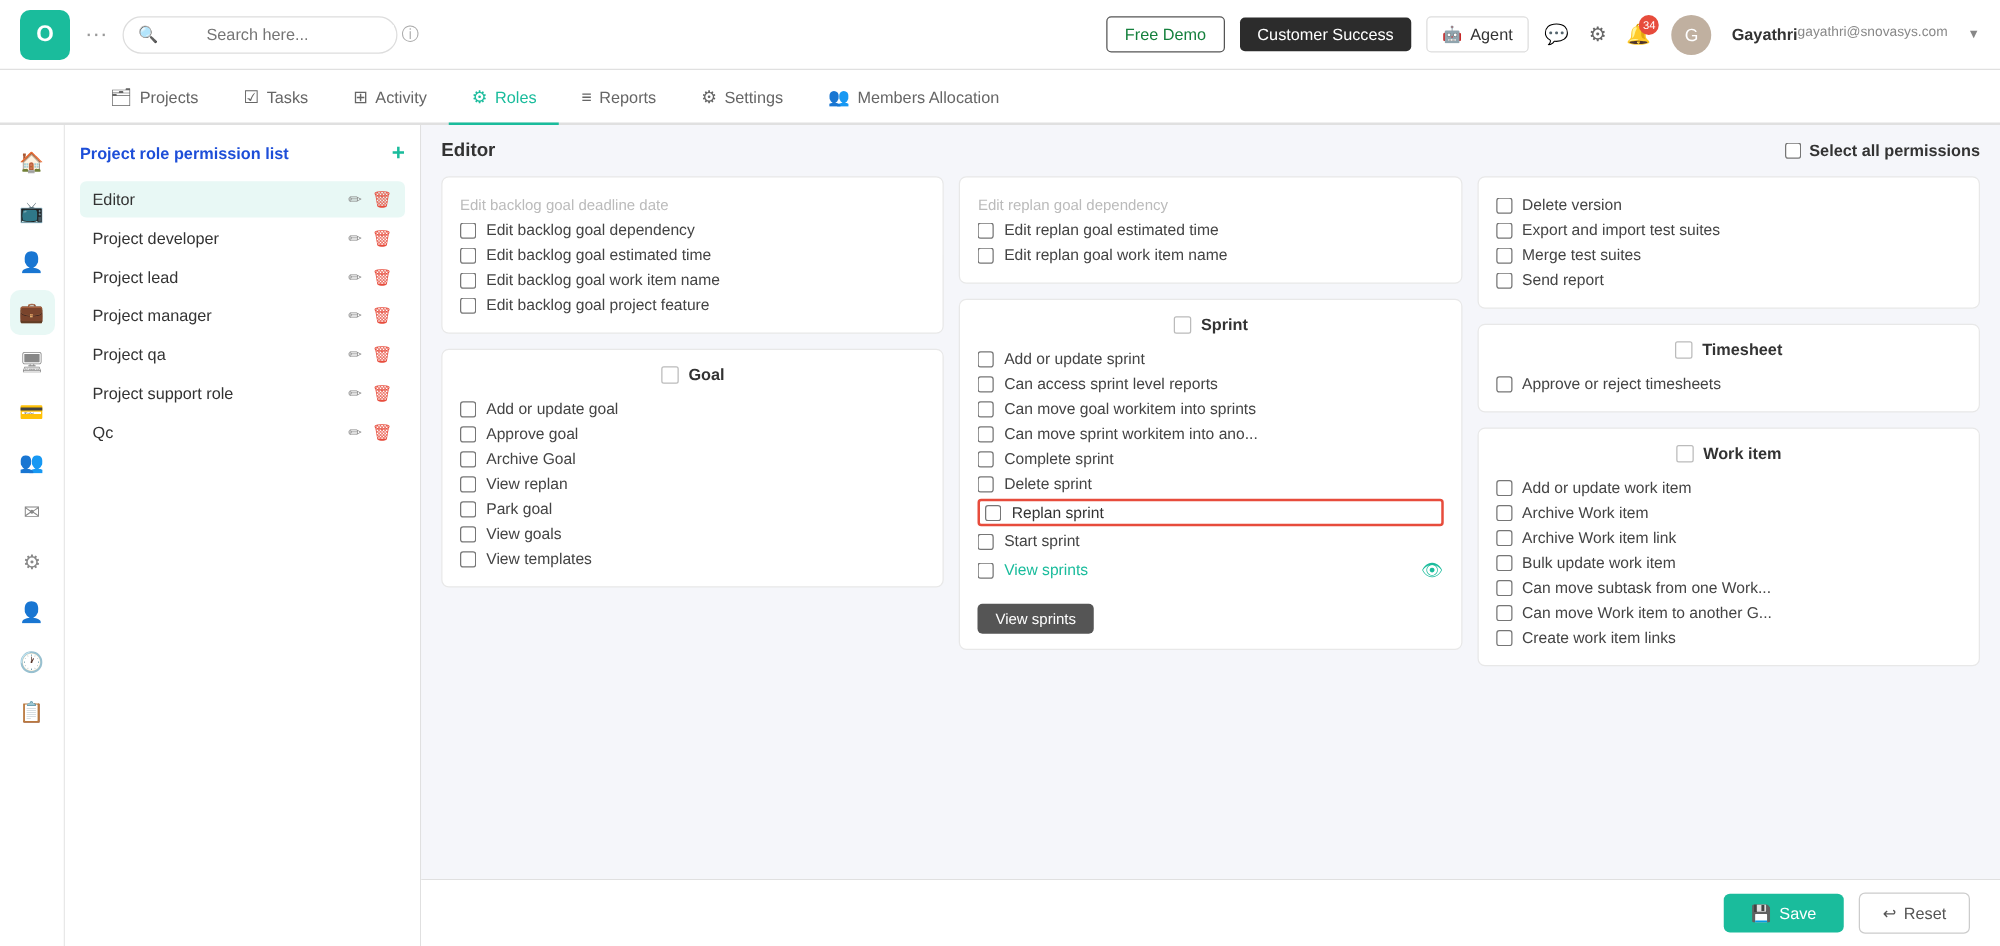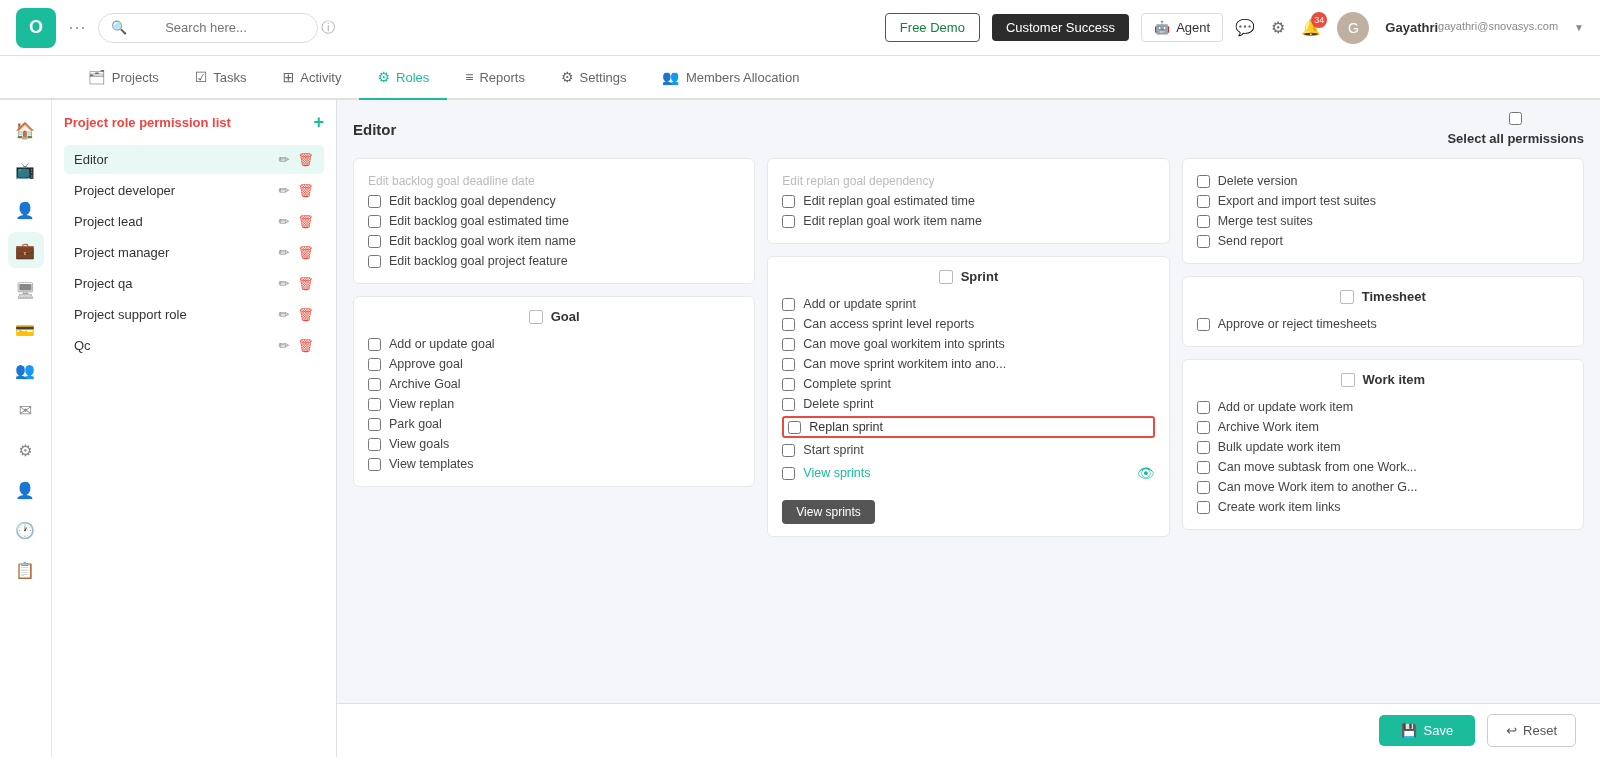--- a/index.html
+++ b/index.html
@@ -35,34 +35,34 @@
     .main-layout { display: flex; height: calc(757px - 56px - 44px); }
 
     
     .sidebar-icons { width: 52px; background: #fff; border-right: 1px solid #e8e8e8; display: flex; flex-direction: column; align-items: center; padding: 12px 0; gap: 4px; }
     .sidebar-icon-item { width: 36px; height: 36px; display: flex; align-items: center; justify-content: center; border-radius: 8px; cursor: pointer; color: #888; font-size: 16px; }
     .sidebar-icon-item.active { background: #e8f8f5; color: #1abc9c; }
 
     
     .role-panel { width: 285px; background: #fff; border-right: 1px solid #e0e0e0; overflow-y: auto; padding: 12px; }
     .role-panel-header { display: flex; align-items: center; justify-content: space-between; margin-bottom: 12px; }
-    .role-panel-title { font-weight: 700; font-size: 13px; color: #ef4444; }
+    .role-panel-title { font-weight: 700; font-size: 13px; color: #1d4ed8; }
     .add-btn { color: #1abc9c; font-size: 18px; cursor: pointer; font-weight: bold; }
     .role-item { display: flex; align-items: center; justify-content: space-between; padding: 7px 10px; border-radius: 5px; cursor: pointer; margin-bottom: 2px; }
     .role-item.active { background: #e8f8f5; }
     .role-item-name { font-size: 13px; color: #333; }
     .role-item-actions { display: flex; gap: 8px; align-items: center; }
     .edit-icon, .delete-icon { font-size: 13px; color: #888; cursor: pointer; }
     .delete-icon { color: #e74c3c; }
 
     
     .permissions-area { flex: 1; overflow-y: auto; overflow-x: hidden; padding: 12px 16px; background: #f5f6fa; }
     .permissions-header { display: flex; align-items: center; justify-content: space-between; margin-bottom: 12px; }
     .permissions-title { font-size: 15px; font-weight: 600; color: #333; }
-    .select-all-label { display: flex; align-items: center; gap: 6px; font-size: 13px; font-weight: 600; cursor: pointer; flex-direction: column; }
+    .select-all-label { display: flex; align-items: center; gap: 6px; font-size: 13px; font-weight: 600; cursor: pointer; }
 
     .permissions-grid { display: flex; gap: 12px; }
     .perm-col { display: flex; flex-direction: column; gap: 12px; flex: 1; min-width: 0; }
 
     .perm-section { background: #fff; border: 1px solid #e8e8e8; border-radius: 6px; padding: 12px 14px; }
     .perm-section-header { display: flex; align-items: center; justify-content: center; gap: 8px; margin-bottom: 10px; font-weight: 600; font-size: 13px; color: #333; }
     .perm-section-checkbox { width: 14px; height: 14px; border: 1px solid #bbb; border-radius: 2px; flex-shrink: 0; cursor: pointer; }
     .perm-item { display: flex; align-items: center; gap: 8px; padding: 3px 0; font-size: 12.5px; color: #444; }
     .perm-item input[type=checkbox] { width: 13px; height: 13px; cursor: pointer; flex-shrink: 0; accent-color: #1abc9c; }
     .perm-item-label { font-size: 12.5px; }
@@ -402,20 +402,24 @@
             <div class="perm-section-checkbox"></div>
             <span>Work item</span>
           </div>
           <div class="perm-item">
             <input type="checkbox" style="">
             <span class="perm-item-label">Add or update work item</span>
           </div>
           <div class="perm-item">
             <input type="checkbox" style="">
             <span class="perm-item-label">Archive Work item</span>
+          </div>
+          <div class="perm-item">
+            <input type="checkbox" style="">
+            <span class="perm-item-label">Archive Work item link</span>
           </div>
           <div class="perm-item">
             <input type="checkbox" style="">
             <span class="perm-item-label">Bulk update work item</span>
           </div>
           <div class="perm-item">
             <input type="checkbox" style="">
             <span class="perm-item-label">Can move subtask from one Work...</span>
           </div>
           <div class="perm-item">

